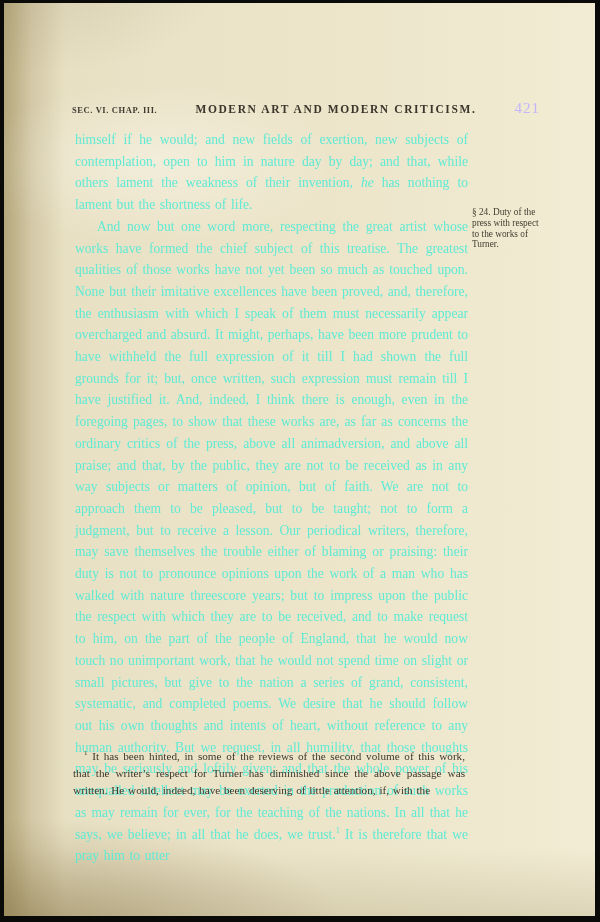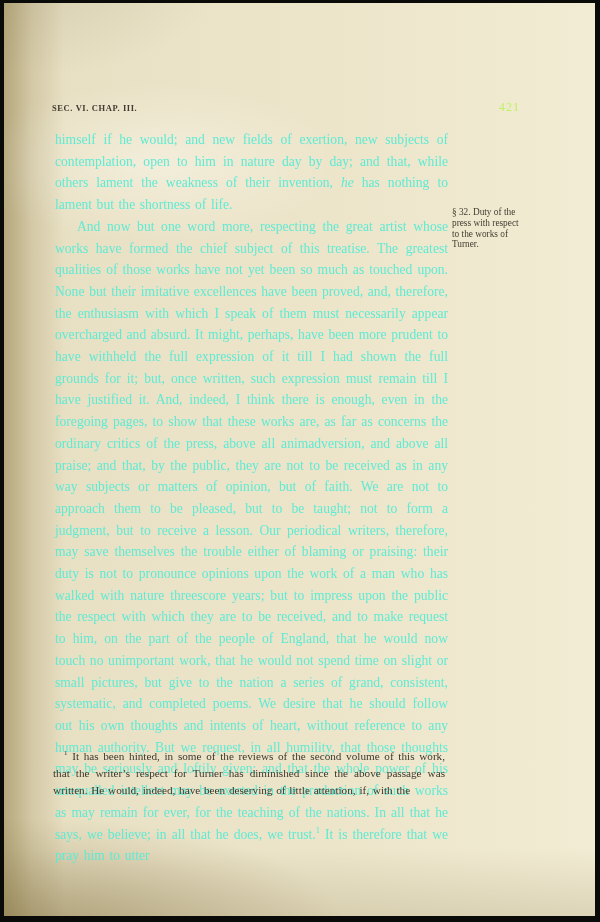--- a/index.html
+++ b/index.html
@@ -35,36 +35,36 @@
       radial-gradient(ellipse 430px 150px at 30px 160px, rgba(124,106,58,0.42), rgba(124,106,58,0) 72%),
       linear-gradient(to bottom, rgba(124,106,58,0) 0%, rgba(124,106,58,0) 55%, rgba(124,106,58,0.18) 100%);
     pointer-events: none;
   }
   
   .shade-left {
     position: absolute; left: 0; top: 0; bottom: 0; width: 60px;
     background: linear-gradient(to right, rgba(128,112,64,0.28), rgba(128,112,64,0.10) 45%, rgba(128,112,64,0) 100%);
     pointer-events: none;
   }
-  .content { position: absolute; inset: 0; color: #39332a; }
+  .content { position: absolute; inset: 0; color: #39332a; margin-left: 20px; }
 
   .running-header {
     position: absolute;
     top: 100px; left: 52px; width: 468px;
     display: flex; align-items: baseline; justify-content: space-between;
     white-space: nowrap;
   }
   .running-header .sec {
     font-size: 8.5px; letter-spacing: 0.6px; font-weight: bold; color: #403a30;
   }
   .running-header .title {
     font-size: 11.5px; letter-spacing: 1.6px; font-weight: bold; color: #3b352b;
   }
   .running-header .pagenum {
-    font-size: 12px; color: #bef264; letter-spacing: 1px;
+    font-size: 15px; color: #c4b5fd; letter-spacing: 1px;
   }
 
   .body-text {
     position: absolute;
     top: 129px; left: 55px; width: 393px;
     font-size: 13.6px; line-height: 21.7px;
     text-align: justify;
     color: #5eead4;
     word-spacing: 1.2px;
   }
@@ -97,26 +97,27 @@
   <div class="paper">
     <div class="shade-topleft"></div>
     <div class="shade-left"></div>
     <div class="shade-bottom"></div>
   </div>
 
   <div class="content">
 
     <header class="running-header">
       <span class="sec">SEC. VI. CHAP. III.</span>
+      <span class="title">MODERN ART AND MODERN CRITICISM.</span>
       <span class="pagenum">421</span>
     </header>
 
     <main class="body-text">
       <p class="para"><span>himself if he would; and new fields of exertion, new subjects of contemplation, open to him in nature day by day; and that, while others lament the weakness of their invention, </span><em>he</em><span> has nothing to lament but the shortness of life.</span></p>
       <p class="para indent"><span>And now but one word more, respecting the great artist whose works have formed the chief subject of this treatise. The greatest qualities of those works have not yet been so much as touched upon. None but their imitative excellences have been proved, and, therefore, the enthusiasm with which I speak of them must necessarily appear overcharged and absurd. It might, perhaps, have been more prudent to have withheld the full expression of it till I had shown the full grounds for it; but, once written, such expression must remain till I have justified it. And, indeed, I think there is enough, even in the foregoing pages, to show that these works are, as far as concerns the ordinary critics of the press, above all animadversion, and above all praise; and that, by the public, they are not to be received as in any way subjects or matters of opinion, but of faith. We are not to approach them to be pleased, but to be taught; not to form a judgment, but to receive a lesson. Our periodical writers, therefore, may save themselves the trouble either of blaming or praising: their duty is not to pronounce opinions upon the work of a man who has walked with nature threescore years; but to impress upon the public the respect with which they are to be received, and to make request to him, on the part of the people of England, that he would now touch no unimportant work, that he would not spend time on slight or small pictures, but give to the nation a series of grand, consistent, systematic, and completed poems. We desire that he should follow out his own thoughts and intents of heart, without reference to any human authority. But we request, in all humility, that those thoughts may be seriously and loftily given; and that the whole power of his unequalled intellect may be exerted in the production of such works as may remain for ever, for the teaching of the nations. In all that he says, we believe; in all that he does, we trust.</span><sup>1</sup><span> It is therefore that we pray him to utter</span></p>
     </main>
 
-    <aside class="margin-note">§ 32. Duty of the press with respect to the works of Turner.</aside>
+    <aside class="margin-note">§ 24. Duty of the press with respect to the works of Turner.</aside>
 
     <div class="footnote"><sup>1</sup><span> It has been hinted, in some of the reviews of the second volume of this work, that the writer’s respect for Turner has diminished since the above passage was written. He would, indeed, have been deserving of little attention, if, with the</span></div>
 
   </div>
 </div>
 
 </body></html>

